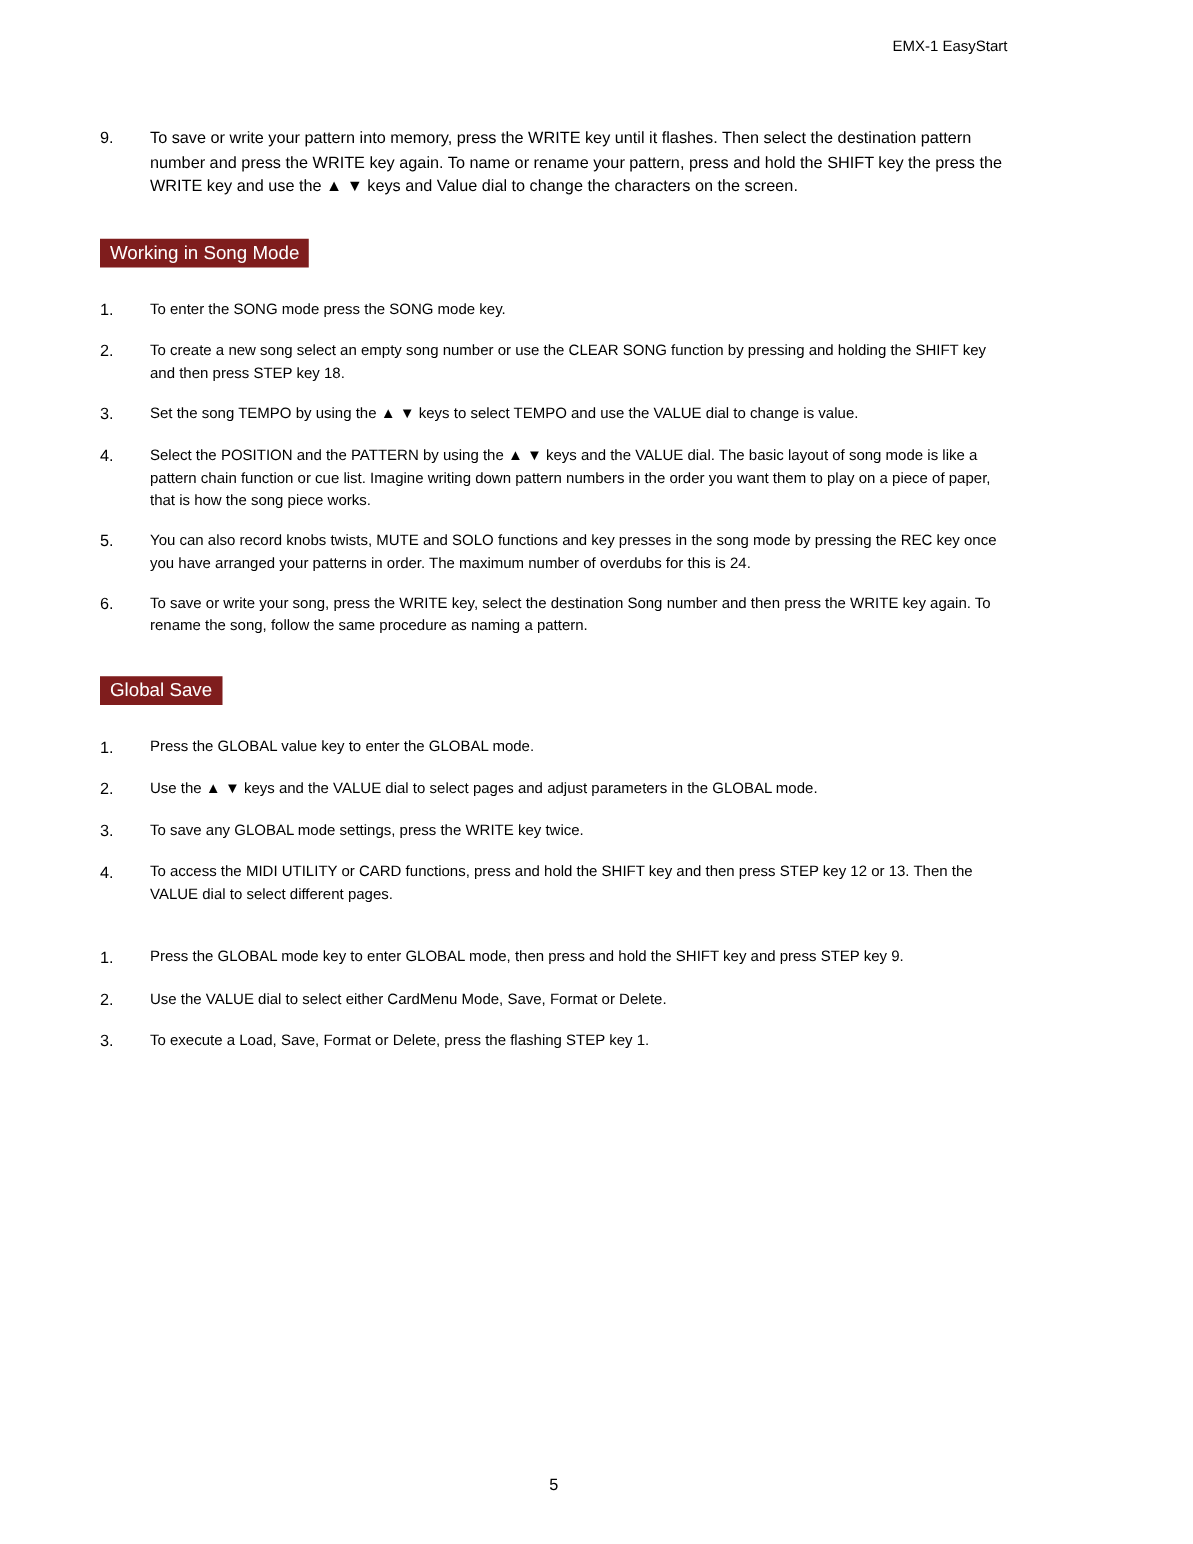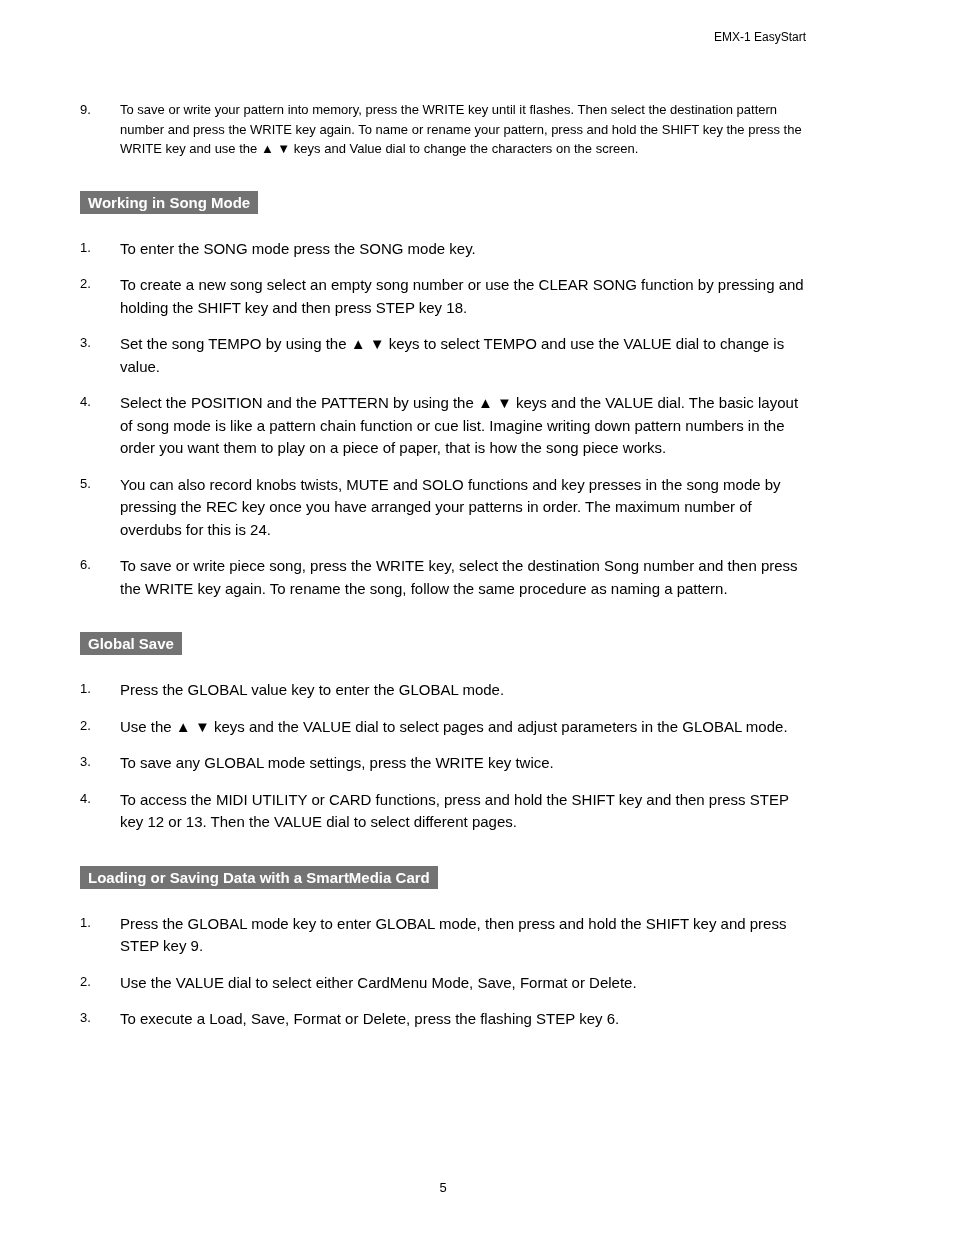--- a/index.html
+++ b/index.html
@@ -50,23 +50,23 @@
       line-height: 1.5;
     }
 
     .section {
       margin-top: 32px;
       margin-bottom: 8px;
     }
 
     .section-title {
       display: inline-block;
-      background: #737373;
+      background: #7f1d1d;
       color: #ffffff;
-      font-weight: bold;
+      font-weight: normal;
       font-size: 15px;
       padding: 3px 8px;
       margin-bottom: 14px;
     }
 
     .section-items {
       margin-top: 10px;
     }
 
     .section-item {
@@ -75,21 +75,21 @@
       line-height: 1.5;
     }
 
     .section-item .num {
       min-width: 40px;
       font-size: 13px;
     }
 
     .section-item .text {
       flex: 1;
-      font-size: 15px;
+      font-size: 12px;
       line-height: 1.5;
     }
 
     .page-number {
       text-align: center;
       position: absolute;
       bottom: 40px;
       left: 0;
       right: 0;
       font-size: 13px;
@@ -127,21 +127,21 @@
       <div class="section-item">
         <span class="num">4.</span>
         <span class="text">Select the POSITION and the PATTERN by using the ▲ ▼ keys and the VALUE dial. The basic layout of song mode is like a pattern chain function or cue list. Imagine writing down pattern numbers in the order you want them to play on a piece of paper, that is how the song piece works.</span>
       </div>
       <div class="section-item">
         <span class="num">5.</span>
         <span class="text">You can also record knobs twists, MUTE and SOLO functions and key presses in the song mode by pressing the REC key once you have arranged your patterns in order. The maximum number of overdubs for this is 24.</span>
       </div>
       <div class="section-item">
         <span class="num">6.</span>
-        <span class="text">To save or write piece song, press the WRITE key, select the destination Song number and then press the WRITE key again. To rename the song, follow the same procedure as naming a pattern.</span>
+        <span class="text">To save or write your song, press the WRITE key, select the destination Song number and then press the WRITE key again. To rename the song, follow the same procedure as naming a pattern.</span>
       </div>
     </div>
   </div>
 
   <div class="section">
     <div class="section-title">Global Save</div>
     <div class="section-items">
       <div class="section-item">
         <span class="num">1.</span>
         <span class="text">Press the GLOBAL value key to enter the GLOBAL mode.</span>
@@ -155,32 +155,31 @@
         <span class="text">To save any GLOBAL mode settings, press the WRITE key twice.</span>
       </div>
       <div class="section-item">
         <span class="num">4.</span>
         <span class="text">To access the MIDI UTILITY or CARD functions, press and hold the SHIFT key and then press STEP key 12 or 13. Then the VALUE dial to select different pages.</span>
       </div>
     </div>
   </div>
 
   <div class="section">
-    <div class="section-title">Loading or Saving Data with a SmartMedia Card</div>
     <div class="section-items">
       <div class="section-item">
         <span class="num">1.</span>
         <span class="text">Press the GLOBAL mode key to enter GLOBAL mode, then press and hold the SHIFT key and press STEP key 9.</span>
       </div>
       <div class="section-item">
         <span class="num">2.</span>
         <span class="text">Use the VALUE dial to select either CardMenu Mode, Save, Format or Delete.</span>
       </div>
       <div class="section-item">
         <span class="num">3.</span>
-        <span class="text">To execute a Load, Save, Format or Delete, press the flashing STEP key 6.</span>
+        <span class="text">To execute a Load, Save, Format or Delete, press the flashing STEP key 1.</span>
       </div>
     </div>
   </div>
 
   <div class="page-number">5</div>
 
 </div>
 
 </body></html>

